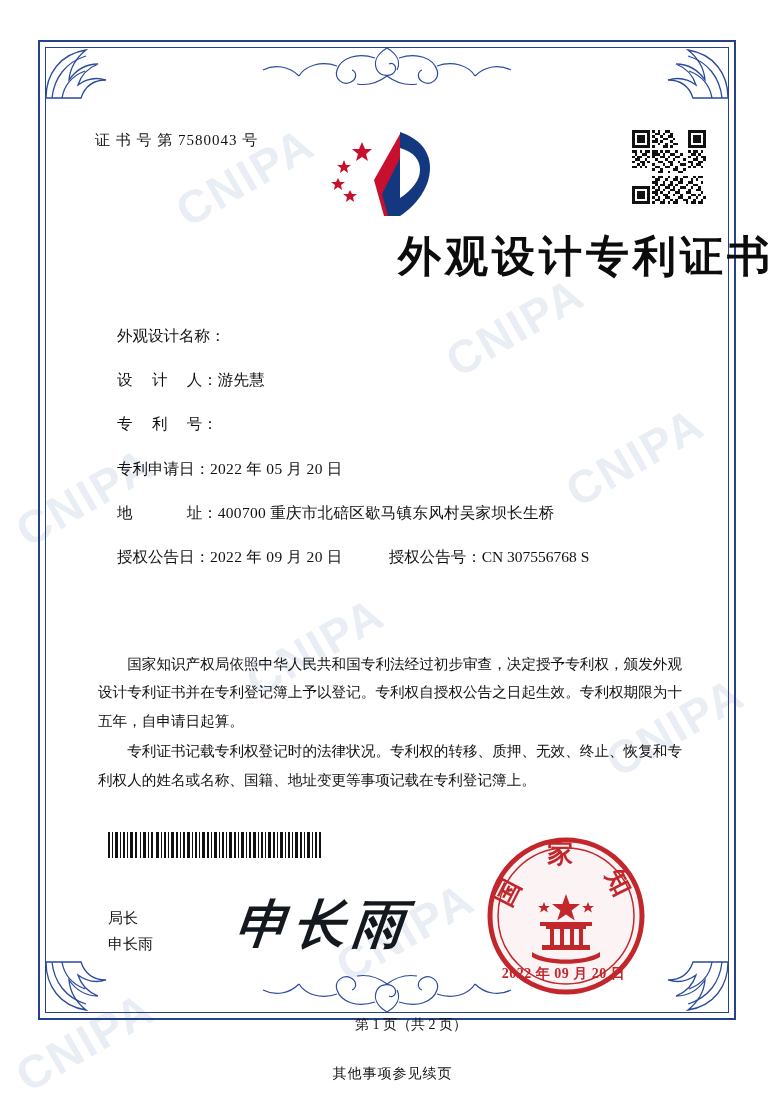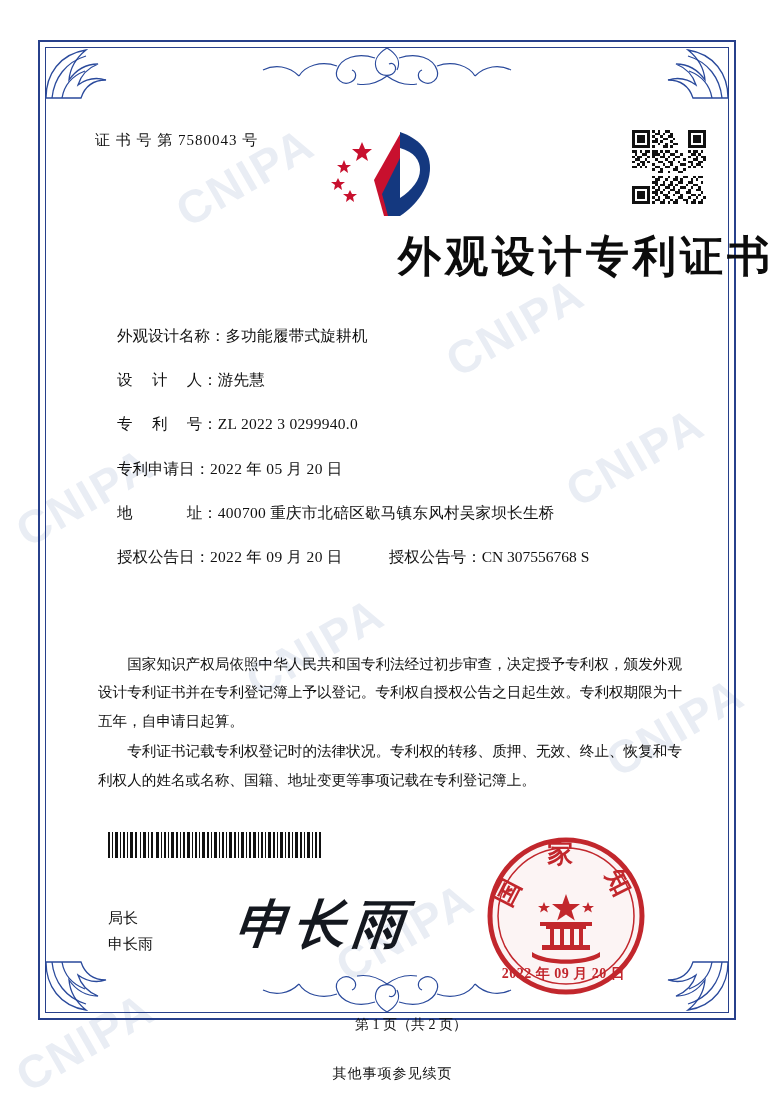--- a/index.html
+++ b/index.html
@@ -538,29 +538,27 @@
         <polygon points="28,62 30,66 35,66 31,69 32,74 28,71 24,74 25,69 21,66 26,66"></polygon>
       </g>
     </svg>
   </div>
 
   <div class="main-title">外观设计专利证书</div>
 
   <div class="fields">
     <div class="frow">
       <span class="flabel">外观设计名称：</span>
-      <span class="fvalue">多功能履带式旋耕机</span>
     </div>
     <div class="frow">
       <span class="flabel">设　 计　 人：</span>
       <span class="fvalue">游先慧</span>
     </div>
     <div class="frow">
       <span class="flabel">专　 利　 号：</span>
-      <span class="fvalue">ZL 2022 3 0299940.0</span>
     </div>
     <div class="frow">
       <span class="flabel">专利申请日：</span>
       <span class="fvalue">2022 年 05 月 20 日</span>
     </div>
     <div class="frow">
       <span class="flabel">地　　　  址：</span>
       <span class="fvalue">400700 重庆市北碚区歇马镇东风村吴家坝长生桥</span>
     </div>
     <div class="frow split">

